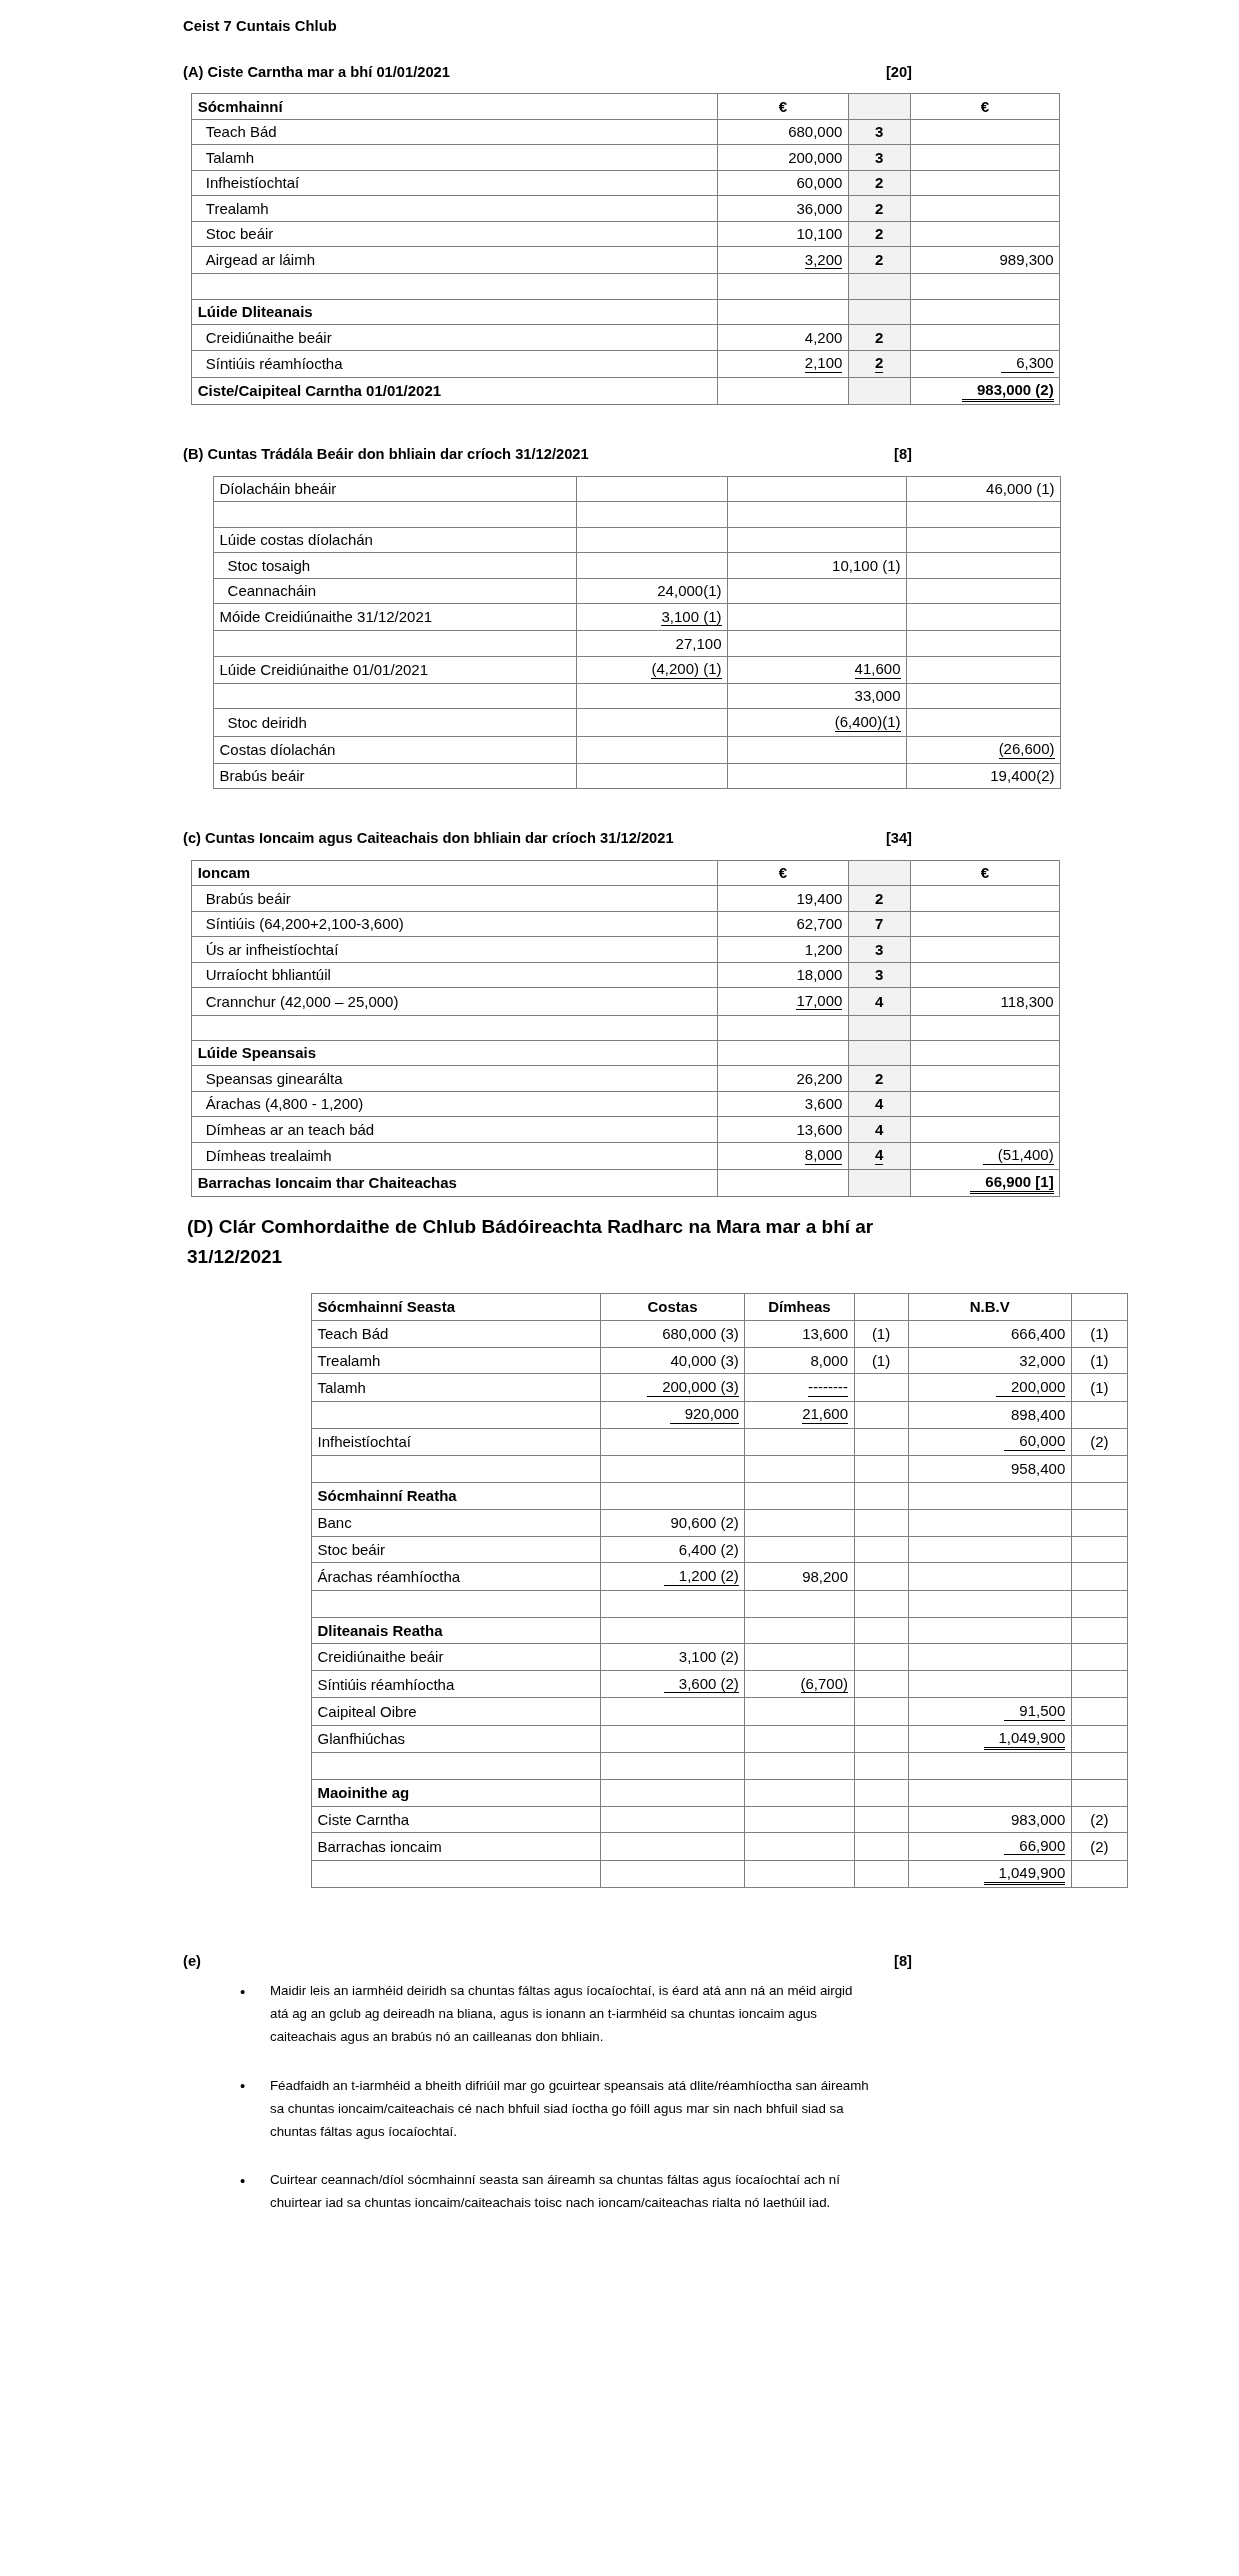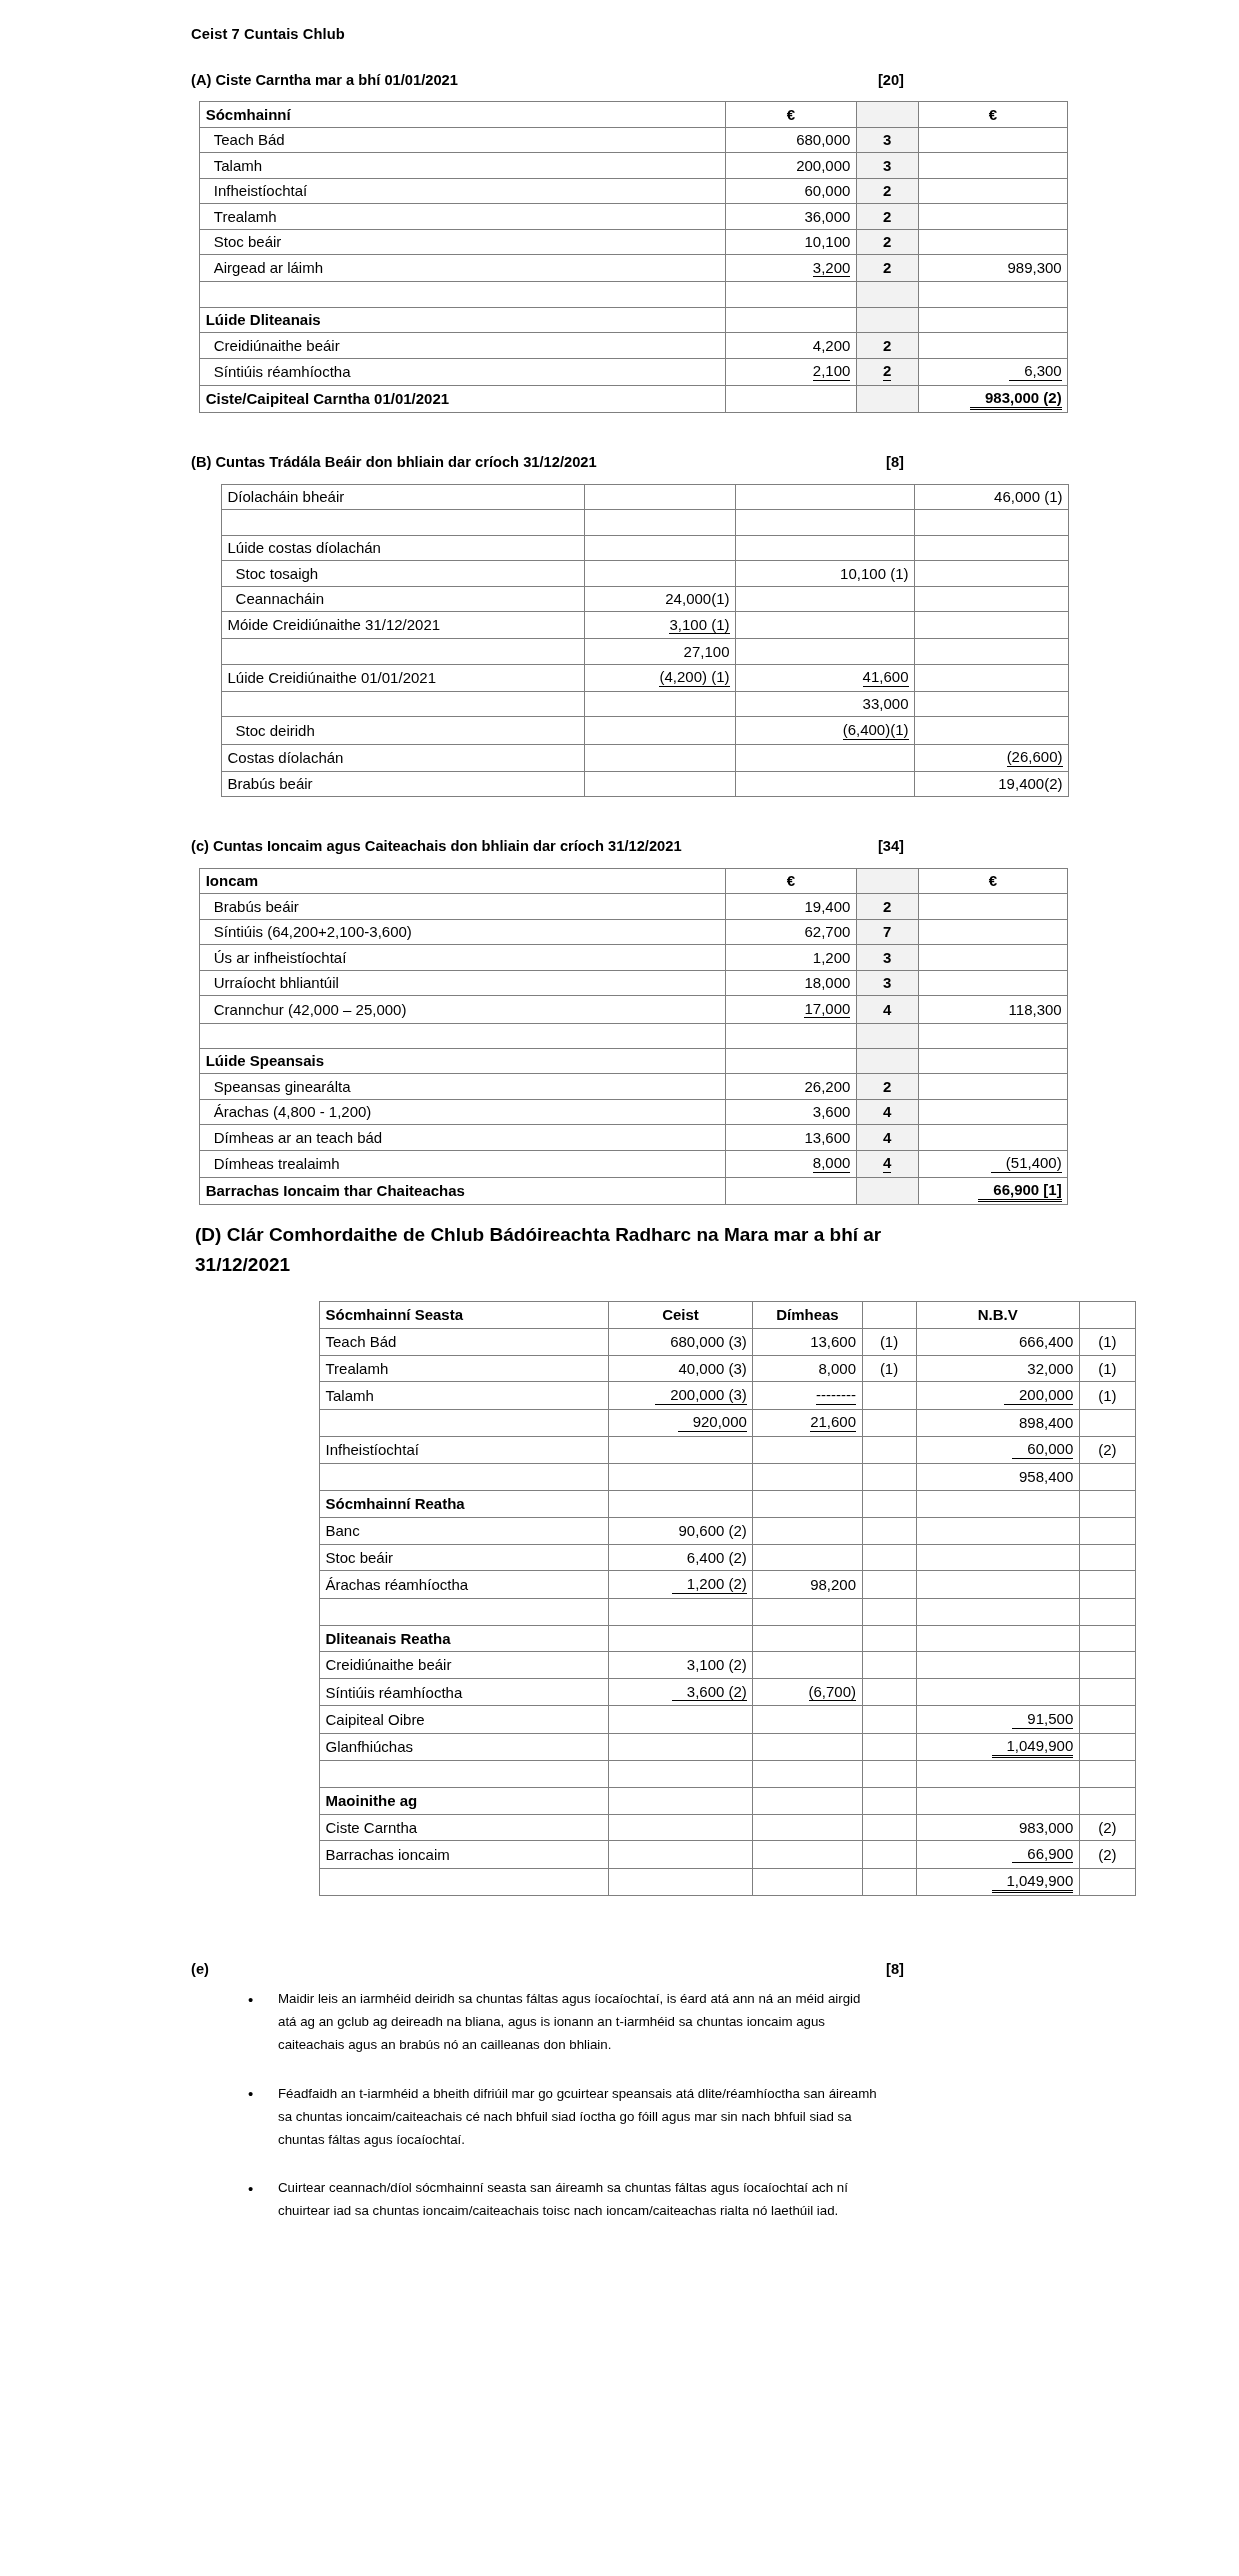--- a/index.html
+++ b/index.html
@@ -11,21 +11,21 @@
     width: 1240px;
     min-height: 2576px;
     font-family: "Liberation Sans", sans-serif;
     color: #000000;
     -webkit-font-smoothing: antialiased;
   }
   .page {
     position: relative;
     width: 1057px;
     min-height: 2576px;
-    padding: 8px;
+    padding: 0;
     box-sizing: border-box;
   }
   .content {
     padding: 17.7px 145px 27px 183px;
   }
 
   
   .q-title {
     font-size: 14.7px;
     font-weight: bold;
@@ -448,21 +448,21 @@
           <col class="d1">
           <col class="d2">
           <col class="d3">
           <col class="d4">
           <col class="d5">
           <col class="d6">
         </colgroup>
     <tbody>
           <tr>
             <td class="b l">Sócmhainní Seasta</td>
-            <td class="b c">Ceist</td>
+            <td class="b c">Costas</td>
             <td class="b c">Dímheas</td>
             <td class="b c"></td>
             <td class="b c">N.B.V</td>
             <td class="b c"></td>
           </tr>
           <tr>
             <td class="l">Teach Bád</td>
             <td class="r">680,000 (3)</td>
             <td class="r">13,600</td>
             <td class="c">(1)</td>

